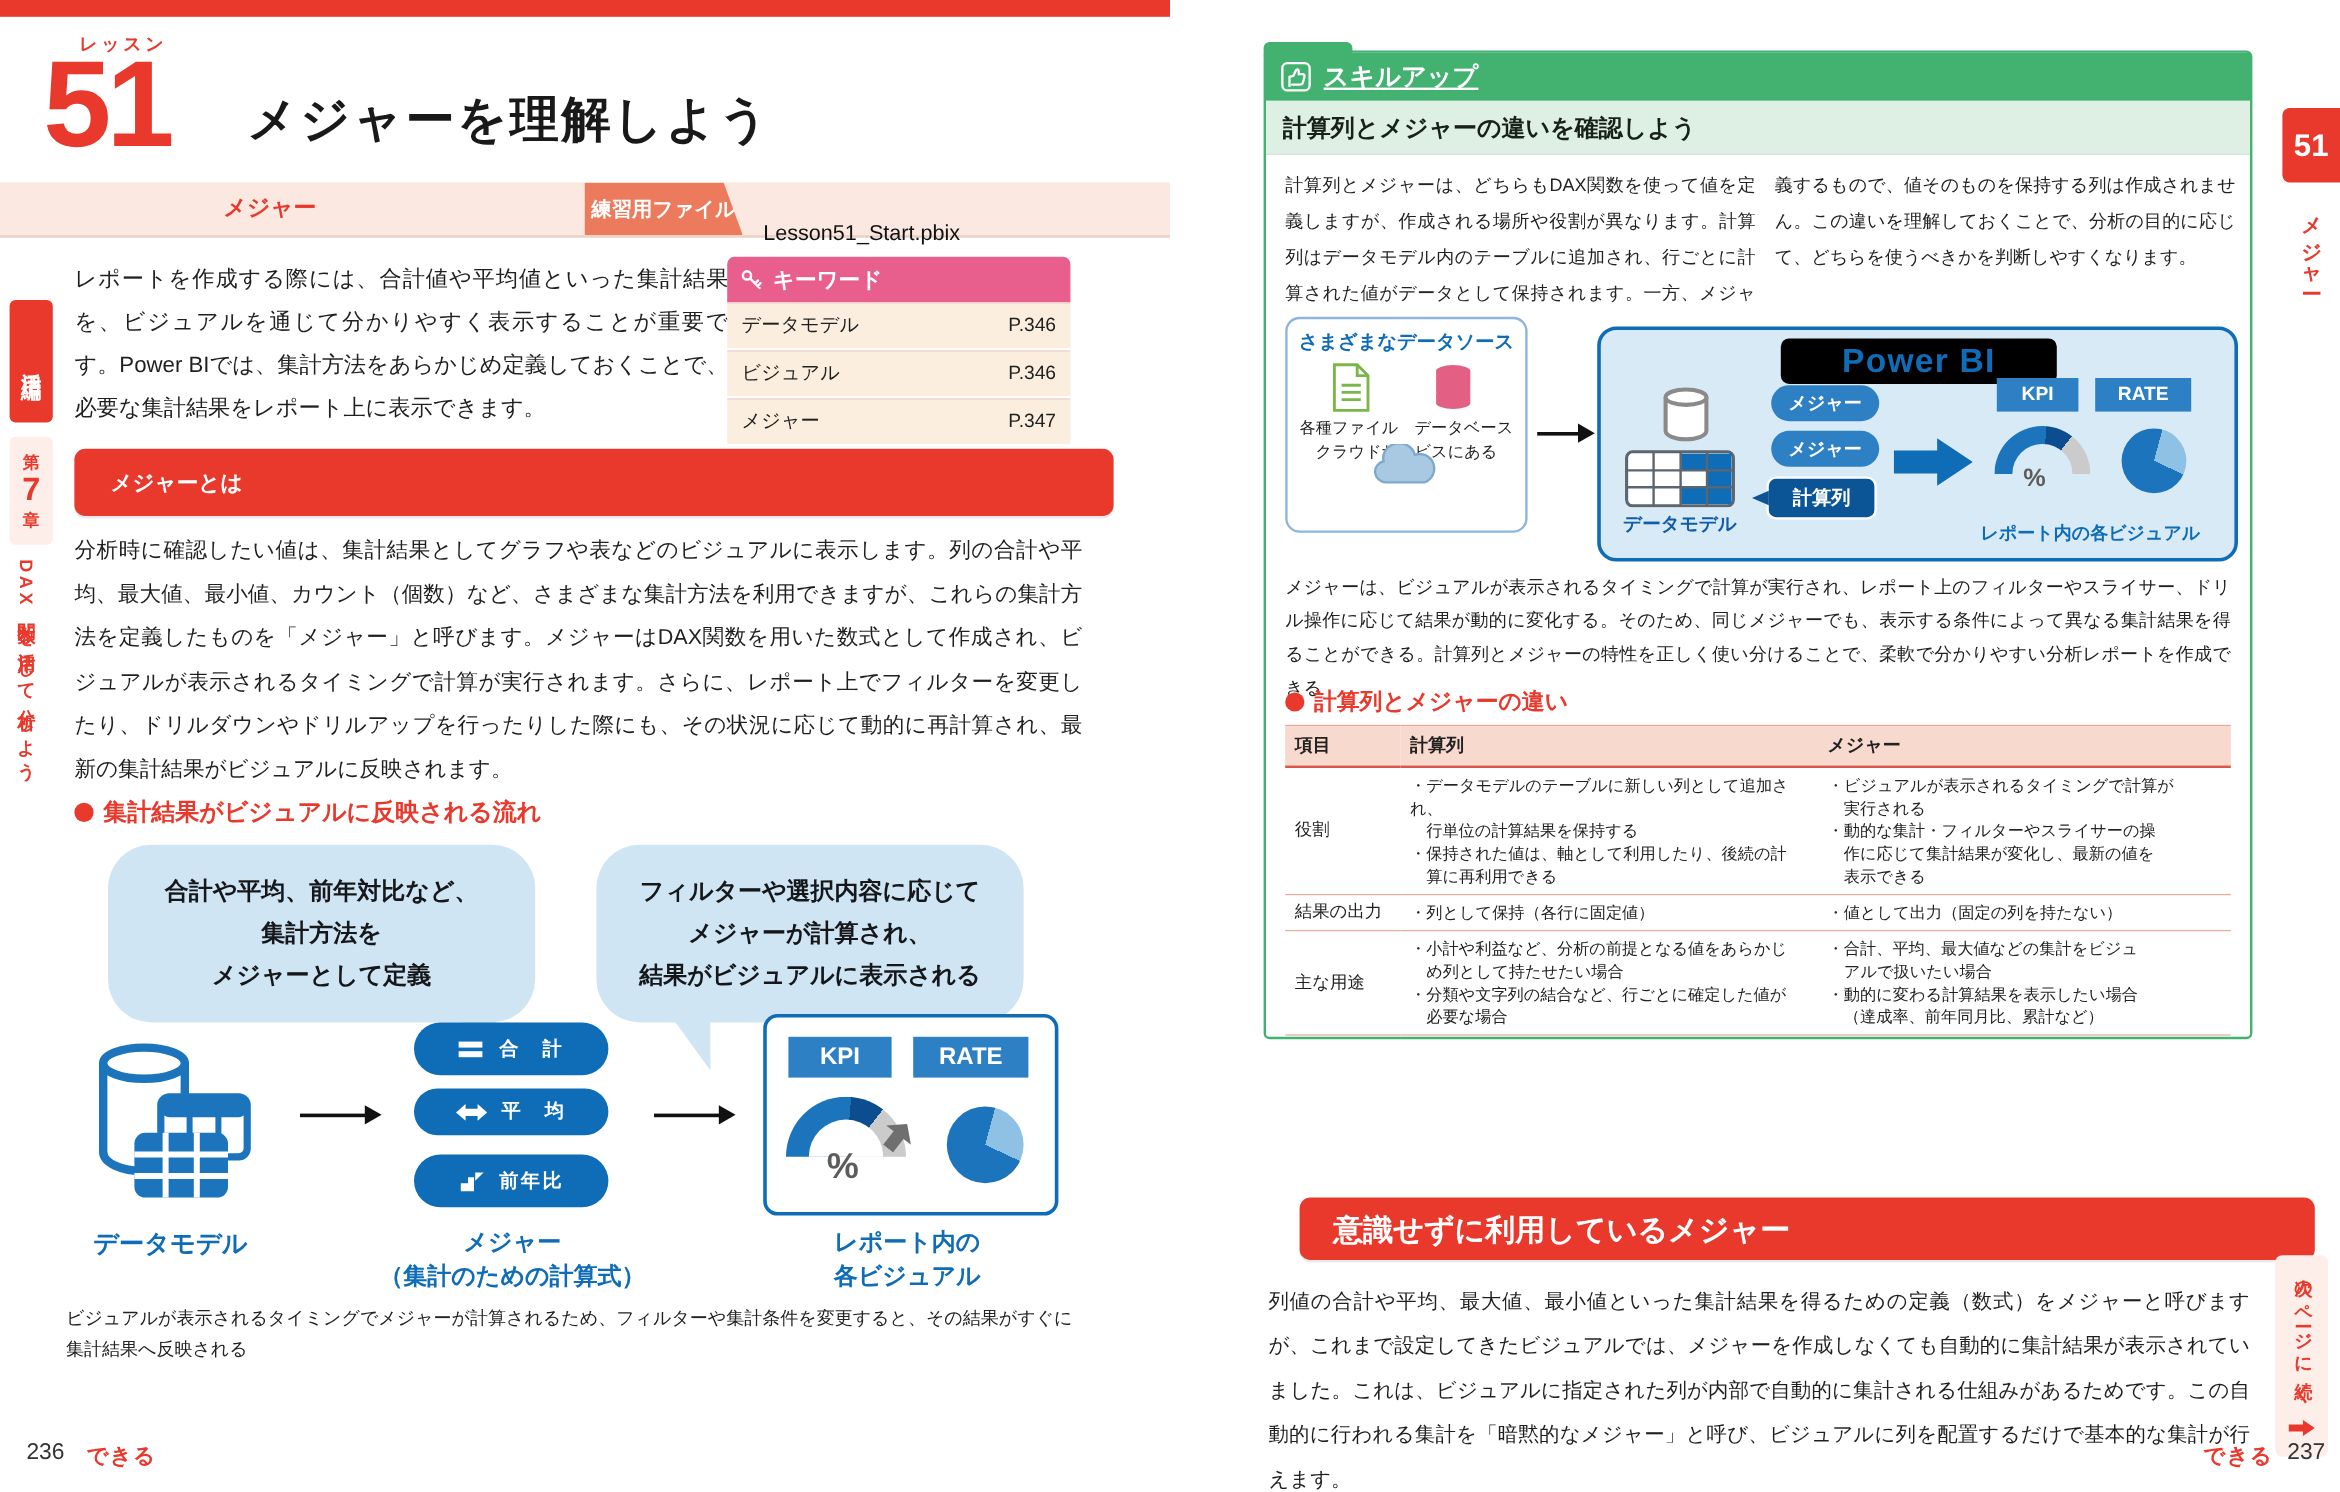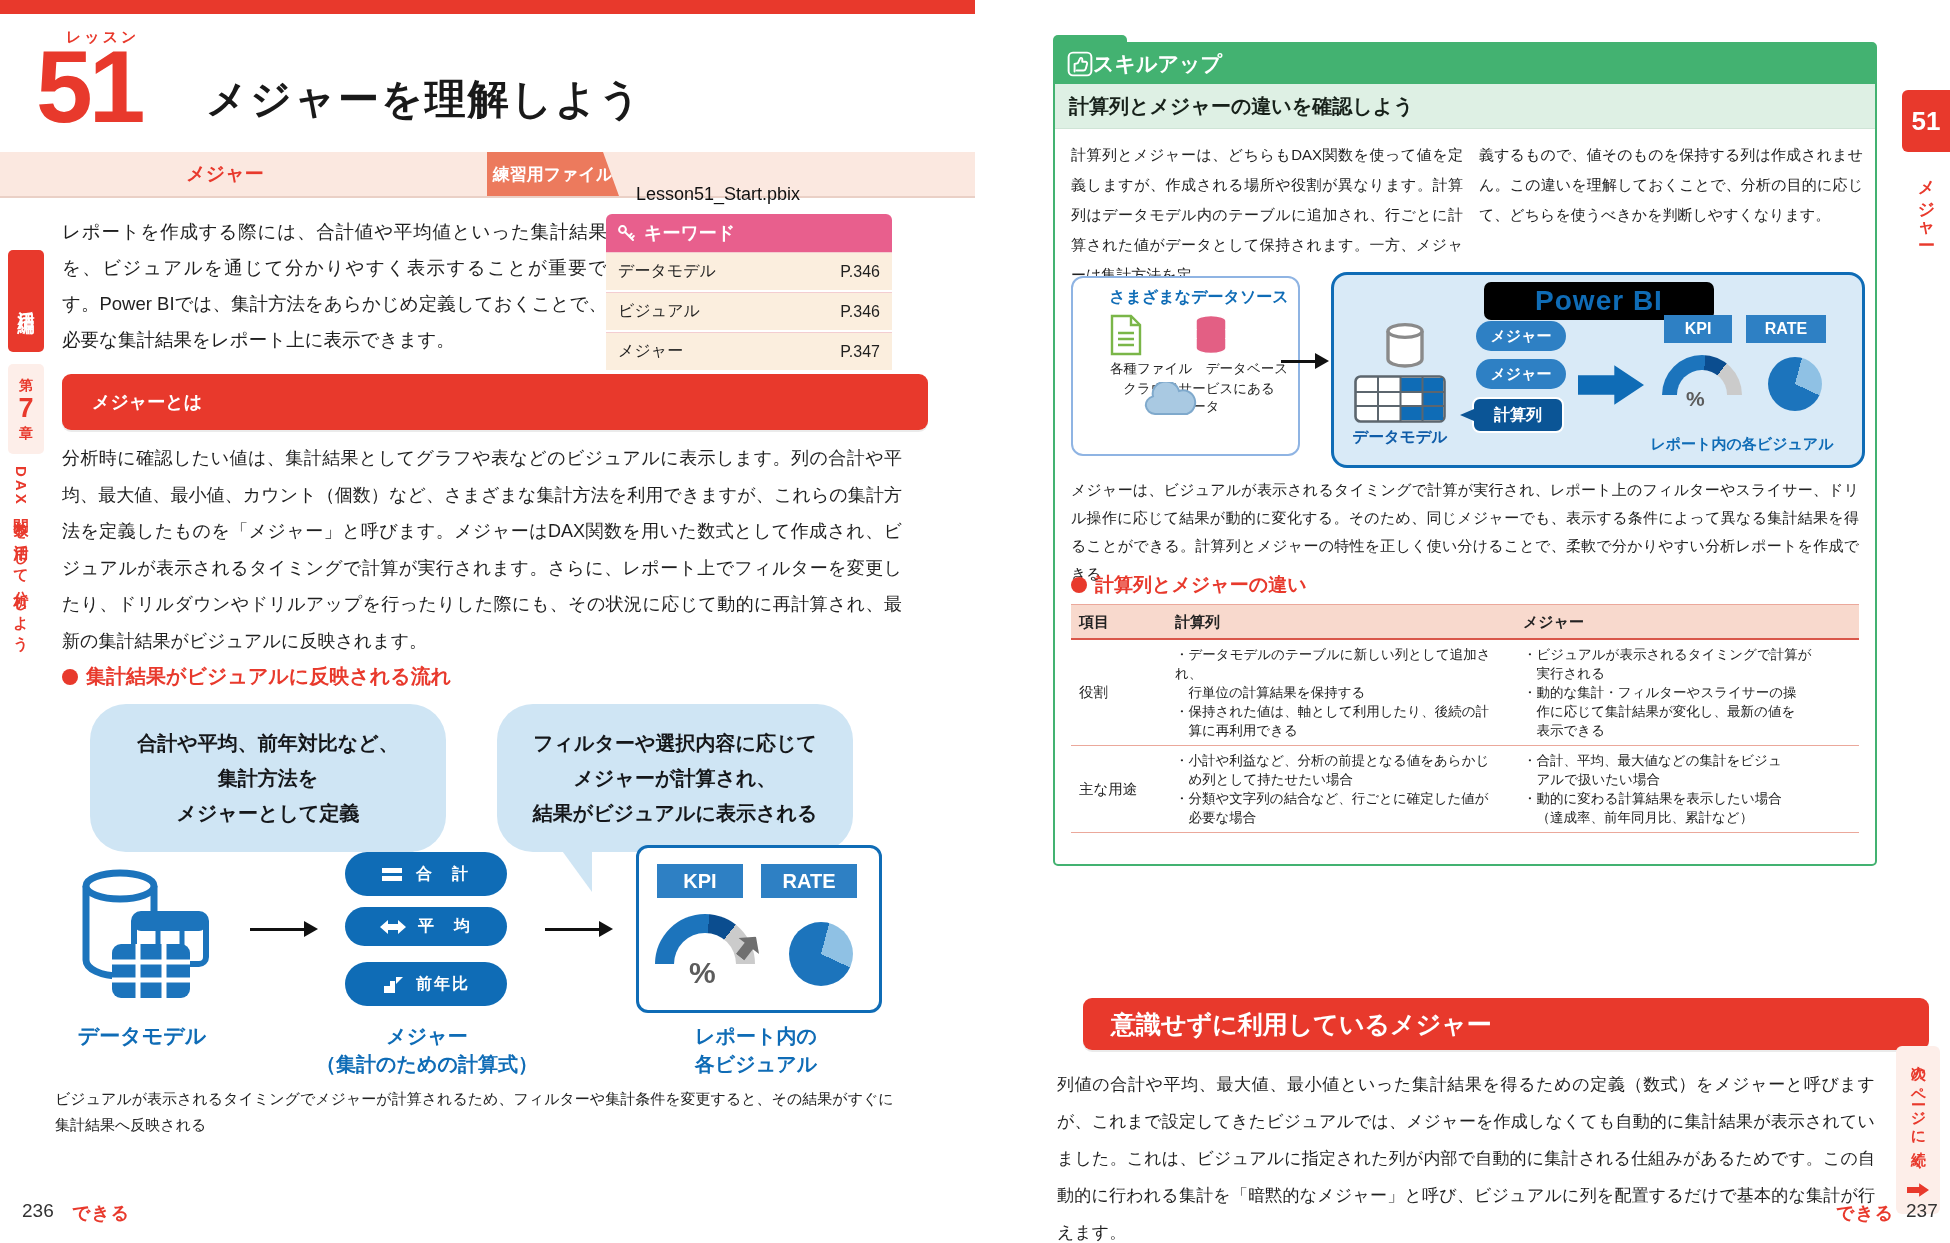--- a/index.html
+++ b/index.html
@@ -29,21 +29,21 @@
   .bluelab{background:#2e80c4;color:#fff;font-weight:900;display:flex;align-items:center;justify-content:center;}
   .fatarrow{background:var(--blue);clip-path:polygon(0 28%,55% 28%,55% 5%,100% 50%,55% 95%,55% 72%,0 72%);}
   
   .kw-ribbon{background:var(--pink);color:#fff;font-weight:800;font-size:18px;height:38px;
              display:flex;align-items:center;gap:8px;padding:0 10px;border-radius:6px 6px 0 0;}
   .kw-row{background:var(--cream);height:37px;display:flex;align-items:center;justify-content:space-between;
           padding:0 12px;font-size:16px;border-bottom:2px solid #fff;border-top:1px solid #f4cdd1;}
   
   .skillup{border:2px solid var(--green);border-radius:5px;background:#fff;}
   .su-head{background:var(--green);color:#fff;font-weight:800;font-size:21px;height:40px;
-           display:flex;align-items:center;padding:0 12px;}
+           display:flex;align-items:center;gap:10px;padding:0 12px;text-decoration:underline;}
   .su-sub{background:var(--greenlight);font-weight:800;font-size:20px;color:#17211a;height:44px;
           display:flex;align-items:center;padding:0 14px;border-bottom:1px solid #cfe4d6;}
   .su-col{font-size:15px;line-height:30px;color:#222;text-align:justify;}
   .srcbox{border:2px solid #8fb4e3;border-radius:12px;background:#fff;}
   .pbpanel{background:var(--panel);border:3px solid var(--blue);border-radius:16px;}
   .mpill{background:#2e80c4;border-radius:16px;color:#fff;font-weight:800;font-size:15px;
          display:flex;align-items:center;justify-content:center;}
   .calcpill{background:#0b5596;border:2px solid #fff;border-radius:8px;color:#fff;font-weight:800;font-size:16px;
          display:flex;align-items:center;justify-content:center;}
   .cmp-table{border-collapse:collapse;width:788px;font-size:13.5px;line-height:19px;color:#222;table-layout:fixed;}
@@ -196,21 +196,21 @@
         <path d="M7 12v7 M7 12l3-.8 2-4.2c.5-1.1 2.1-.7 2.1.5V10h3c1 0 1.7 1 1.4 2l-1.1 4.2c-.3 1.1-1.2 1.8-2.3 1.8H9"></path>
       </svg>
     </span>
     <span>スキルアップ</span>
   </div>
   <div class="su-sub">計算列とメジャーの違いを確認しよう</div>
 
   <div class="abs su-col" style="left:16px;top:96px;width:392px;">計算列とメジャーは、どちらもDAX関数を使って値を定義しますが、作成される場所や役割が異なります。計算列はデータモデル内のテーブルに追加され、行ごとに計算された値がデータとして保持されます。一方、メジャーは集計方法を定</div>
   <div class="abs su-col" style="left:424px;top:96px;width:384px;">義するもので、値そのものを保持する列は作成されません。この違いを理解しておくことで、分析の目的に応じて、どちらを使うべきかを判断しやすくなります。</div>
 
-  <div class="abs srcbox" style="left:16px;top:232px;width:198px;height:176px;padding-left:27px;">
+  <div class="abs srcbox" style="left:16px;top:220px;width:198px;height:176px;">
     <div class="center" style="margin-top:9px;color:var(--blue);font-weight:800;font-size:16px;">さまざまなデータソース</div>
     <span class="abs" style="left:36px;top:36px;">
       <svg width="34" height="42" viewBox="0 0 34 42">
         <path d="M3 2 h19 l9 9 v29 h-28 z" fill="#fff" stroke="#7ab648" stroke-width="2.4"></path>
         <path d="M22 2 v9 h9" fill="none" stroke="#7ab648" stroke-width="2.4"></path>
         <path d="M9 19h16 M9 25h16 M9 31h16" stroke="#7ab648" stroke-width="2.4"></path>
       </svg>
     </span>
     <span class="abs" style="left:118px;top:36px;">
       <svg width="40" height="42" viewBox="0 0 40 42">
@@ -296,20 +296,25 @@
 　行単位の計算結果を保持する
 ・保持された値は、軸として利用したり、後続の計
 　算に再利用できる</td>
         <td>・ビジュアルが表示されるタイミングで計算が
 　実行される
 ・動的な集計・フィルターやスライサーの操
 　作に応じて集計結果が変化し、最新の値を
 　表示できる</td>
       </tr>
       <tr>
+        <td class="item">結果の出力</td>
+        <td>・列として保持（各行に固定値）</td>
+        <td>・値として出力（固定の列を持たない）</td>
+      </tr>
+      <tr>
         <td class="item">主な用途</td>
         <td>・小計や利益など、分析の前提となる値をあらかじ
 　め列として持たせたい場合
 ・分類や文字列の結合など、行ごとに確定した値が
 　必要な場合</td>
         <td>・合計、平均、最大値などの集計をビジュ
 　アルで扱いたい場合
 ・動的に変わる計算結果を表示したい場合
 　（達成率、前年同月比、累計など）</td>
       </tr>

